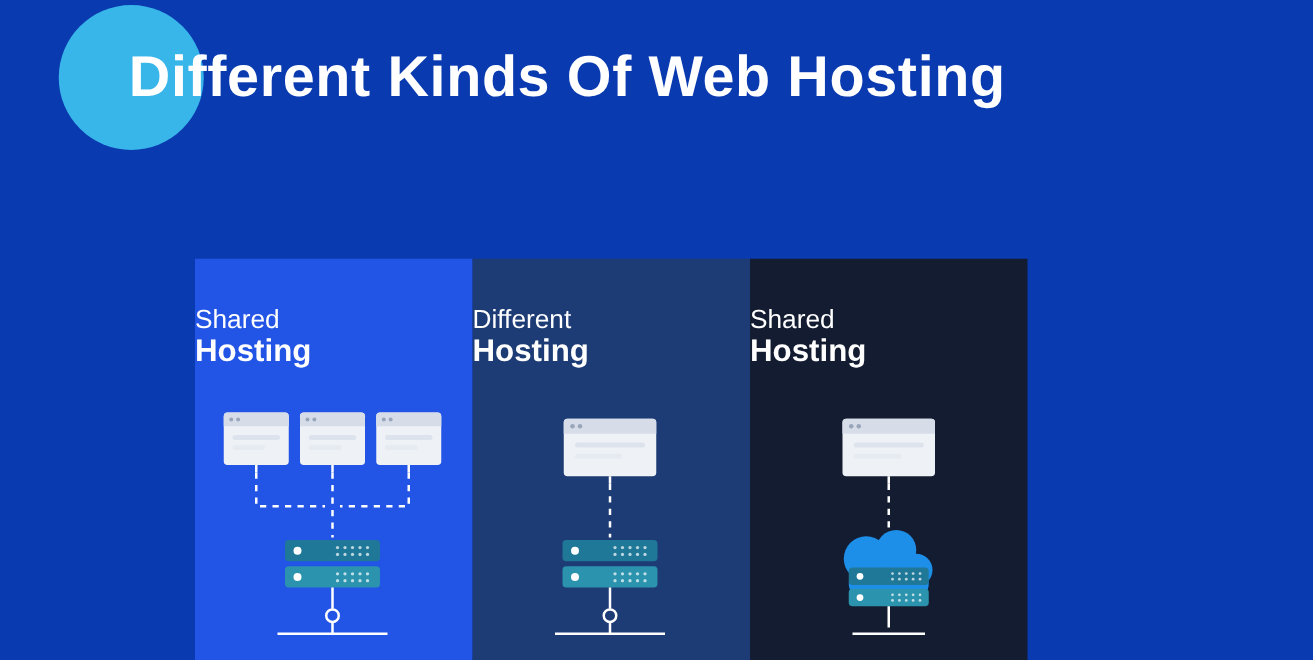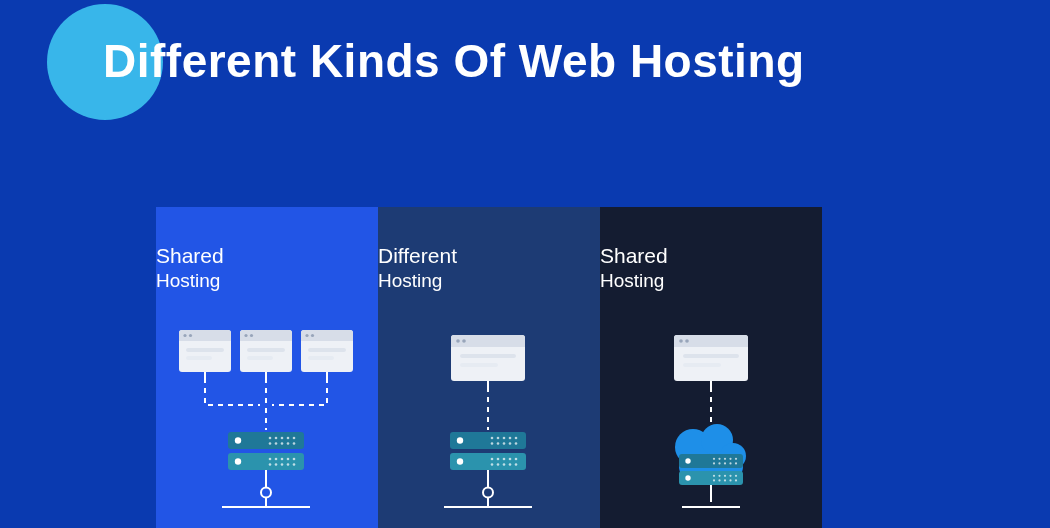--- a/index.html
+++ b/index.html
@@ -35,21 +35,21 @@
     display:flex;z-index:1;
   }
   .panel{width:222px;height:321px;position:relative;flex:0 0 auto;}
   .panel-shared{background:var(--panel-shared-bg);}
   .panel-dedicated{background:var(--panel-dedicated-bg);}
   .panel-cloud{background:var(--panel-cloud-bg);}
   .panel-title{
     position:absolute;top:36px;left:0;right:0;text-align:left;color:#fff;
   }
   .panel-title .t1{display:block;font-size:21px;font-weight:400;line-height:26px;}
-  .panel-title .t2{display:block;font-size:19px;font-weight:400;line-height:24px;}
+  .panel-title .t2{display:block;font-size:25px;font-weight:700;line-height:24px;}
   svg.diagram{position:absolute;inset:0;width:222px;height:321px;display:block;}
   .defs-holder{position:absolute;width:0;height:0;overflow:hidden;}
 </style>
 </head>
 <body>
 
 <svg class="defs-holder" aria-hidden="true">
   <defs>
 
     <g id="browser-sm">

